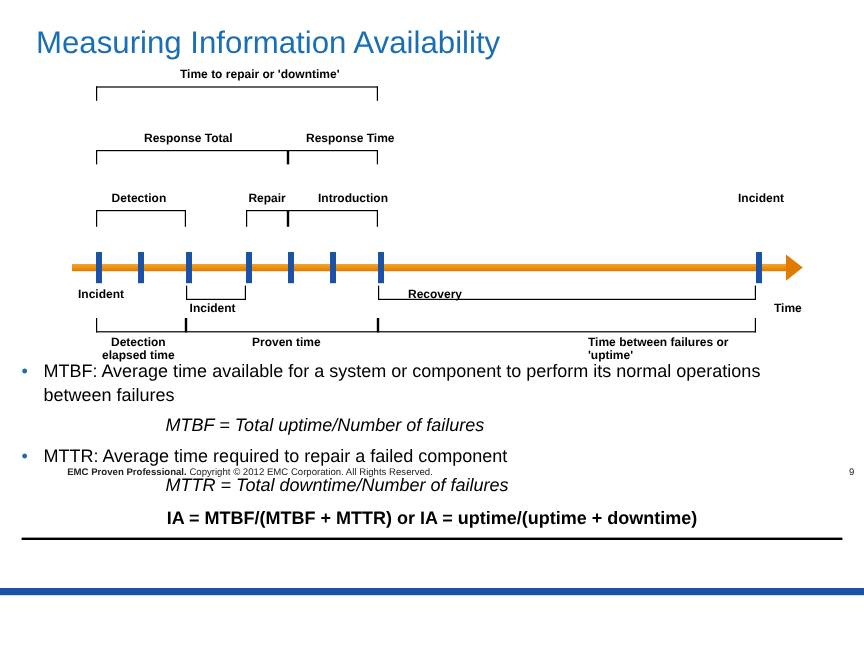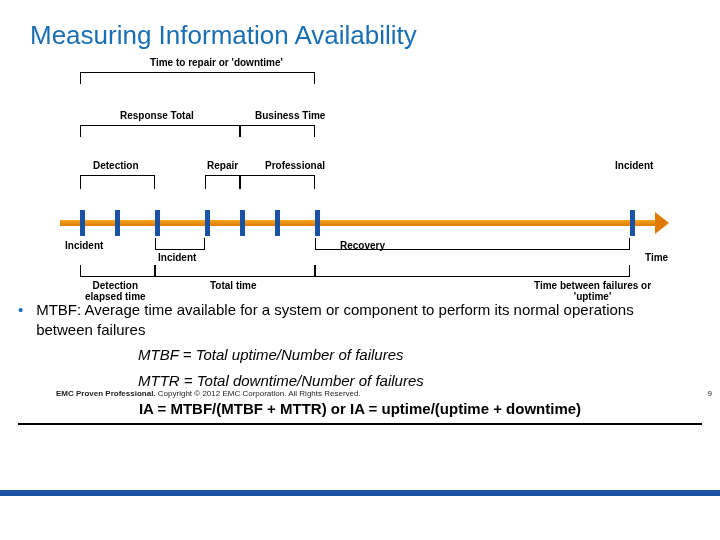--- a/index.html
+++ b/index.html
@@ -62,30 +62,30 @@
   <div class="title">Measuring Information Availability</div>
 
   <div class="diag">
 
     <div class="lbl" style="left:90px; top:-3px;">Time to repair or 'downtime'</div>
     <div class="br" style="left:20px; top:12px; width:235px; height:12px;"></div>
 
     <div class="lbl" style="left:60px; top:50px;">Response Total</div>
     <div class="br" style="left:20px; top:65px; width:160px; height:12px;"></div>
 
-    <div class="lbl" style="left:195px; top:50px;">Business Time</div>
+    <div class="lbl" style="left:195px; top:50px;">Response Time</div>
     <div class="br" style="left:180px; top:65px; width:75px; height:12px;"></div>
 
     <div class="lbl" style="left:33px; top:100px;">Detection</div>
     <div class="br" style="left:20px; top:115px; width:75px; height:14px;"></div>
 
     <div class="lbl" style="left:147px; top:100px;">Repair</div>
     <div class="br" style="left:145px; top:115px; width:35px; height:14px;"></div>
 
-    <div class="lbl" style="left:205px; top:100px;">Professional</div>
+    <div class="lbl" style="left:205px; top:100px;">Introduction</div>
     <div class="br" style="left:180px; top:115px; width:75px; height:14px;"></div>
 
     <div class="lbl" style="left:555px; top:100px;">Incident</div>
 
     <div class="timeline"></div>
     <div class="timeline-head"></div>
     <div class="tick" style="left:20px;"></div>
     <div class="tick" style="left:55px;"></div>
     <div class="tick" style="left:95px;"></div>
     <div class="tick" style="left:145px;"></div>
@@ -101,35 +101,39 @@
     <div class="br-down" style="left:255px; top:178px; width:315px; height:12px;"></div>
     <div class="lbl" style="left:280px; top:180px;">Recovery</div>
 
     <div class="lbl" style="left:585px; top:192px;">Time</div>
 
     <div class="br-down" style="left:20px; top:205px; width:75px; height:12px;"></div>
     <div class="lbl" style="left:25px; top:220px; white-space:pre; text-align:center;">Detection
 elapsed time</div>
 
     <div class="br-down" style="left:95px; top:205px; width:160px; height:12px;"></div>
-    <div class="lbl" style="left:150px; top:220px;">Total time</div>
+    <div class="lbl" style="left:150px; top:220px;">Proven time</div>
 
     <div class="br-down" style="left:255px; top:205px; width:315px; height:12px;"></div>
-    <div class="lbl" style="left:430px; top:220px; white-space:pre; text-align:center;margin-left:44px;">Time between failures or
+    <div class="lbl" style="left:430px; top:220px; white-space:pre; ">Time between failures or
 'uptime'</div>
 
   </div>
 
   <div class="bullets">
     <div>
       <span class="bdot">•</span>
       <span class="btxt">MTBF: Average time available for a system or component to perform its normal operations between failures</span>
     </div>
     <span class="formula-indent">MTBF = Total uptime/Number of failures</span>
 
+    <div>
+      <span class="bdot">•</span>
+      <span class="btxt">MTTR: Average time required to repair a failed component</span>
+    </div>
     <span class="formula-indent">MTTR = Total downtime/Number of failures</span>
 
     <div class="eqline">IA = MTBF/(MTBF + MTTR) or IA = uptime/(uptime + downtime)</div>
     <div class="rule"></div>
   </div>
 
   <div class="bluebar"></div>
 
   <div class="footer">
     <span class="pp">

